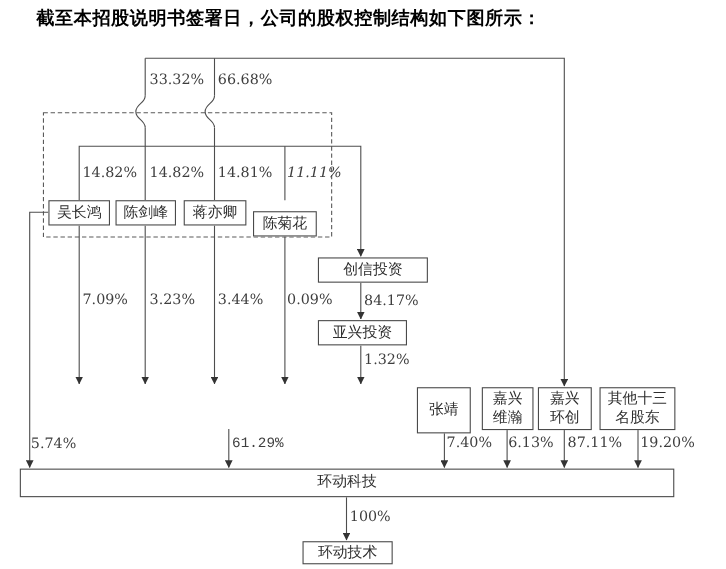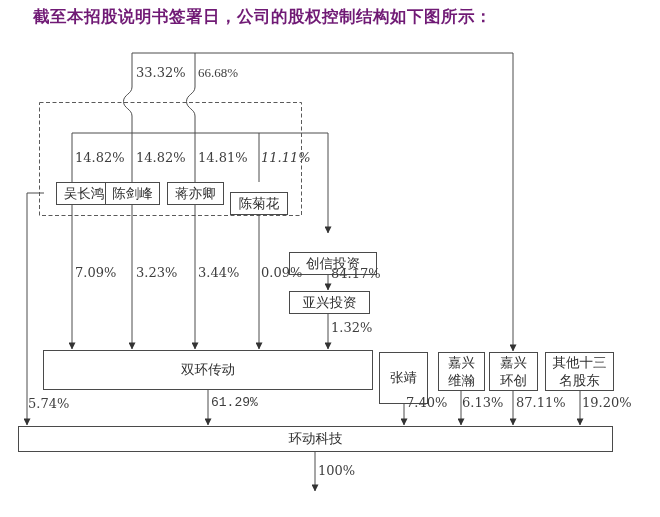--- a/index.html
+++ b/index.html
@@ -5,21 +5,21 @@
   html,body{margin:0;padding:0;background:#ffffff;}
   #canvas{
     position:relative;
     width:660px;height:517px;
     background:#ffffff;
     font-family:"DejaVu Serif", serif;
     overflow:hidden;
   }
   .title{
     position:absolute;left:33px;top:6px;
-    font-size:16.5px;font-weight:700;color:#701a75;
+    font-size:16.5px;font-weight:700;color:#000000;
     letter-spacing:0.5px;white-space:nowrap;
   }
   svg.wires{position:absolute;left:0;top:0;width:660px;height:517px;}
   .nbox{
     position:absolute;box-sizing:border-box;
     border:1px solid #4a4a4a;background:#ffffff;
     display:flex;align-items:center;justify-content:center;
     font-size:13.5px;color:#2e2e2e;
     text-align:center;white-space:pre-line;line-height:1.3;
   }
@@ -68,38 +68,38 @@
       <path d="M208,390 V425" marker-end="url(#arr)"></path>
       <path d="M404,391 V425" marker-end="url(#arr)"></path>
       <path d="M461,391 V425" marker-end="url(#arr)"></path>
       <path d="M513,391 V425" marker-end="url(#arr)"></path>
       <path d="M580,391 V425" marker-end="url(#arr)"></path>
 
       <path d="M315,452 V491" marker-end="url(#arr)"></path>
     </g>
   </svg>
 
-  <div class="nbox" style="left:44px;top:182px;width:56px;height:23px;margin-left:12px;">吴长鸿</div>
+  <div class="nbox" style="left:44px;top:182px;width:56px;height:23px;">吴长鸿</div>
   <div class="nbox" style="left:105px;top:182px;width:55px;height:23px;">陈剑峰</div>
   <div class="nbox" style="left:167px;top:182px;width:57px;height:23px;">蒋亦卿</div>
   <div class="nbox" style="left:230px;top:192px;width:58px;height:23px;">陈菊花</div>
-  <div class="nbox" style="left:289px;top:252px;width:88px;height:23px;">创信投资</div>
+  <div class="nbox" style="left:289px;top:234px;width:100px;height:23px;">创信投资</div>
   <div class="nbox" style="left:289px;top:291px;width:81px;height:23px;">亚兴投资</div>
-  <div class="nbox" style="left:43px;top:350px;width:330px;height:40px;">双环传动</div>
-  <div class="nbox" style="left:379px;top:352px;width:49px;height:52px;">张靖</div>
+  <div class="nbox" style="left:379px;top:352px;width:49px;height:42px;">张靖</div>
   <div class="nbox" style="left:438px;top:352px;width:47px;height:39px;">嘉兴
 维瀚</div>
   <div class="nbox" style="left:489px;top:352px;width:49px;height:39px;">嘉兴
 环创</div>
   <div class="nbox" style="left:545px;top:352px;width:69px;height:39px;">其他十三
 名股东</div>
   <div class="nbox" style="left:18px;top:426px;width:595px;height:26px;">环动科技</div>
+  <div class="nbox" style="left:275px;top:492px;width:82px;height:21px;">环动技术</div>
 
   <div class="pct" style="left:136px;top:65px;">33.32%</div>
-  <div class="pct" style="left:198px;top:65px;font-family:Liberation Serif, serif;">66.68%</div>
+  <div class="pct" style="left:198px;top:65px;">66.68%</div>
   <div class="pct" style="left:75px;top:150px;">14.82%</div>
   <div class="pct" style="left:136px;top:150px;">14.82%</div>
   <div class="pct" style="left:198px;top:150px;">14.81%</div>
   <div class="pct" style="left:261px;top:150px;font-style:italic;">11.11%</div>
   <div class="pct" style="left:75px;top:265px;">7.09%</div>
   <div class="pct" style="left:136px;top:265px;">3.23%</div>
   <div class="pct" style="left:198px;top:265px;">3.44%</div>
   <div class="pct" style="left:261px;top:265px;">0.09%</div>
   <div class="pct" style="left:331px;top:266px;">84.17%</div>
   <div class="pct" style="left:331px;top:320px;">1.32%</div>

